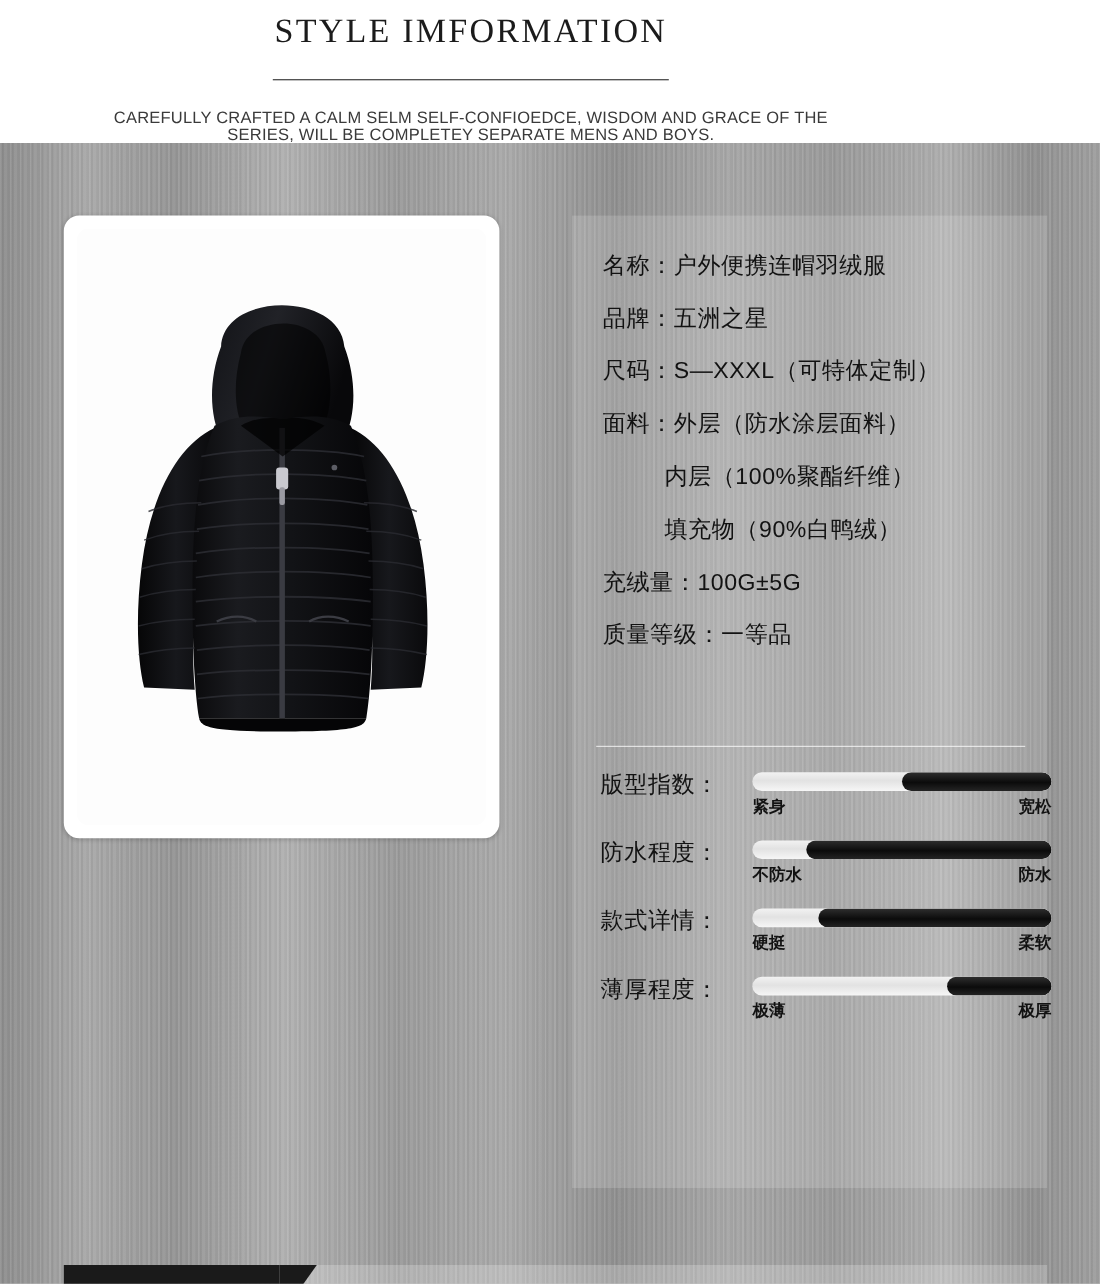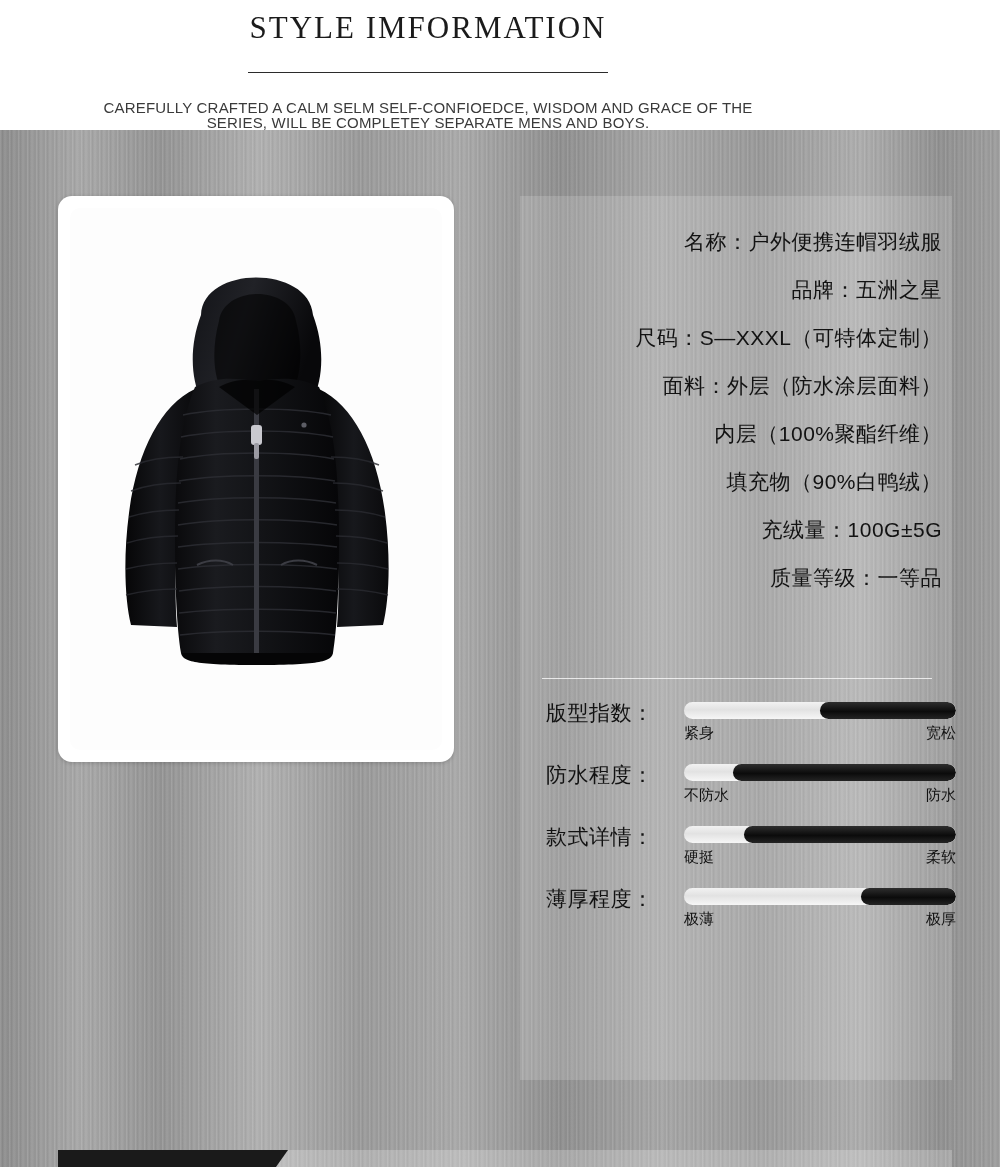--- a/index.html
+++ b/index.html
@@ -121,21 +121,20 @@
   }
 
   
   .spec-panel {
     position: absolute;
     left: 520px;
     top: 66px;
     width: 432px;
     height: 884px;
     background: rgba(255,255,255,0.16);
-    text-align: right;
   }
   .spec-list {
     position: absolute;
     left: 28px;
     top: 22px;
     right: 10px;
   }
   .spec-line {
     font-size: 21px;
     color: #121212;
@@ -193,20 +192,21 @@
     height: 17px;
     border-radius: 9px;
     background: linear-gradient(180deg, #2e2e2e 0%, #0b0b0b 55%, #242424 100%);
   }
   .rating-ends {
     position: absolute;
     left: 138px;
     top: 28px;
     width: 272px;
     height: 20px;
+    font-weight: bold;
   }
   .rating-end-left {
     position: absolute;
     left: 0;
     top: 0;
     font-size: 15px;
     color: #121212;
   }
   .rating-end-right {
     position: absolute;

